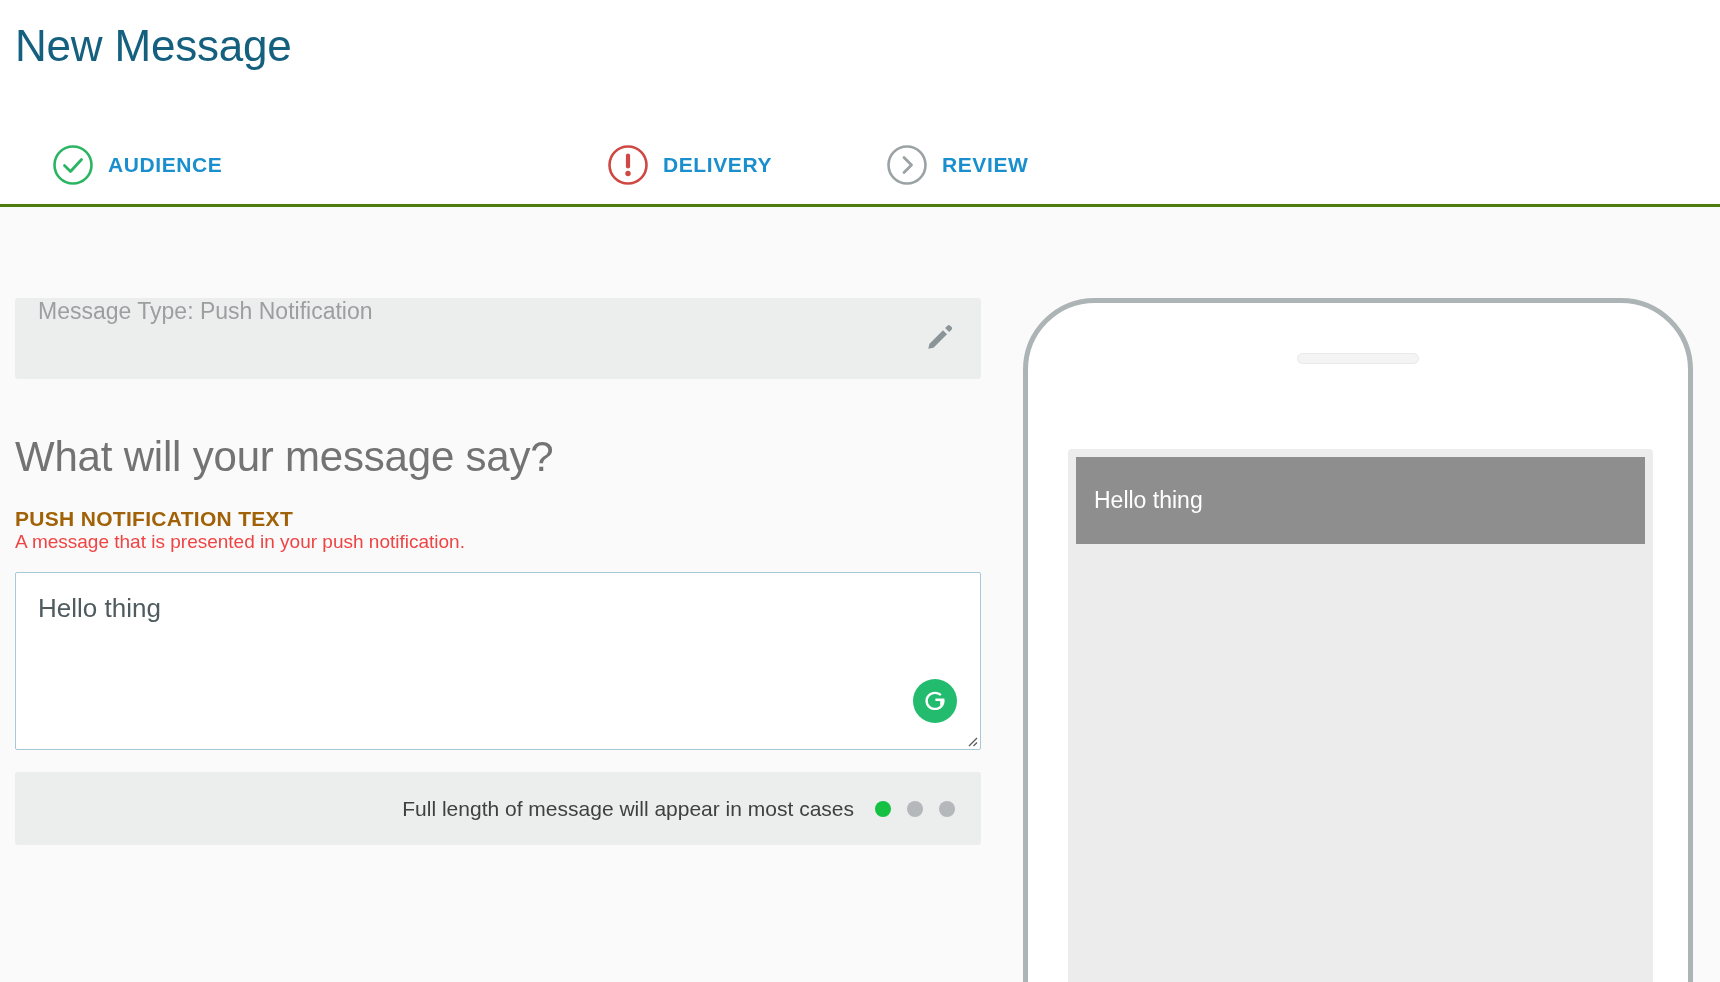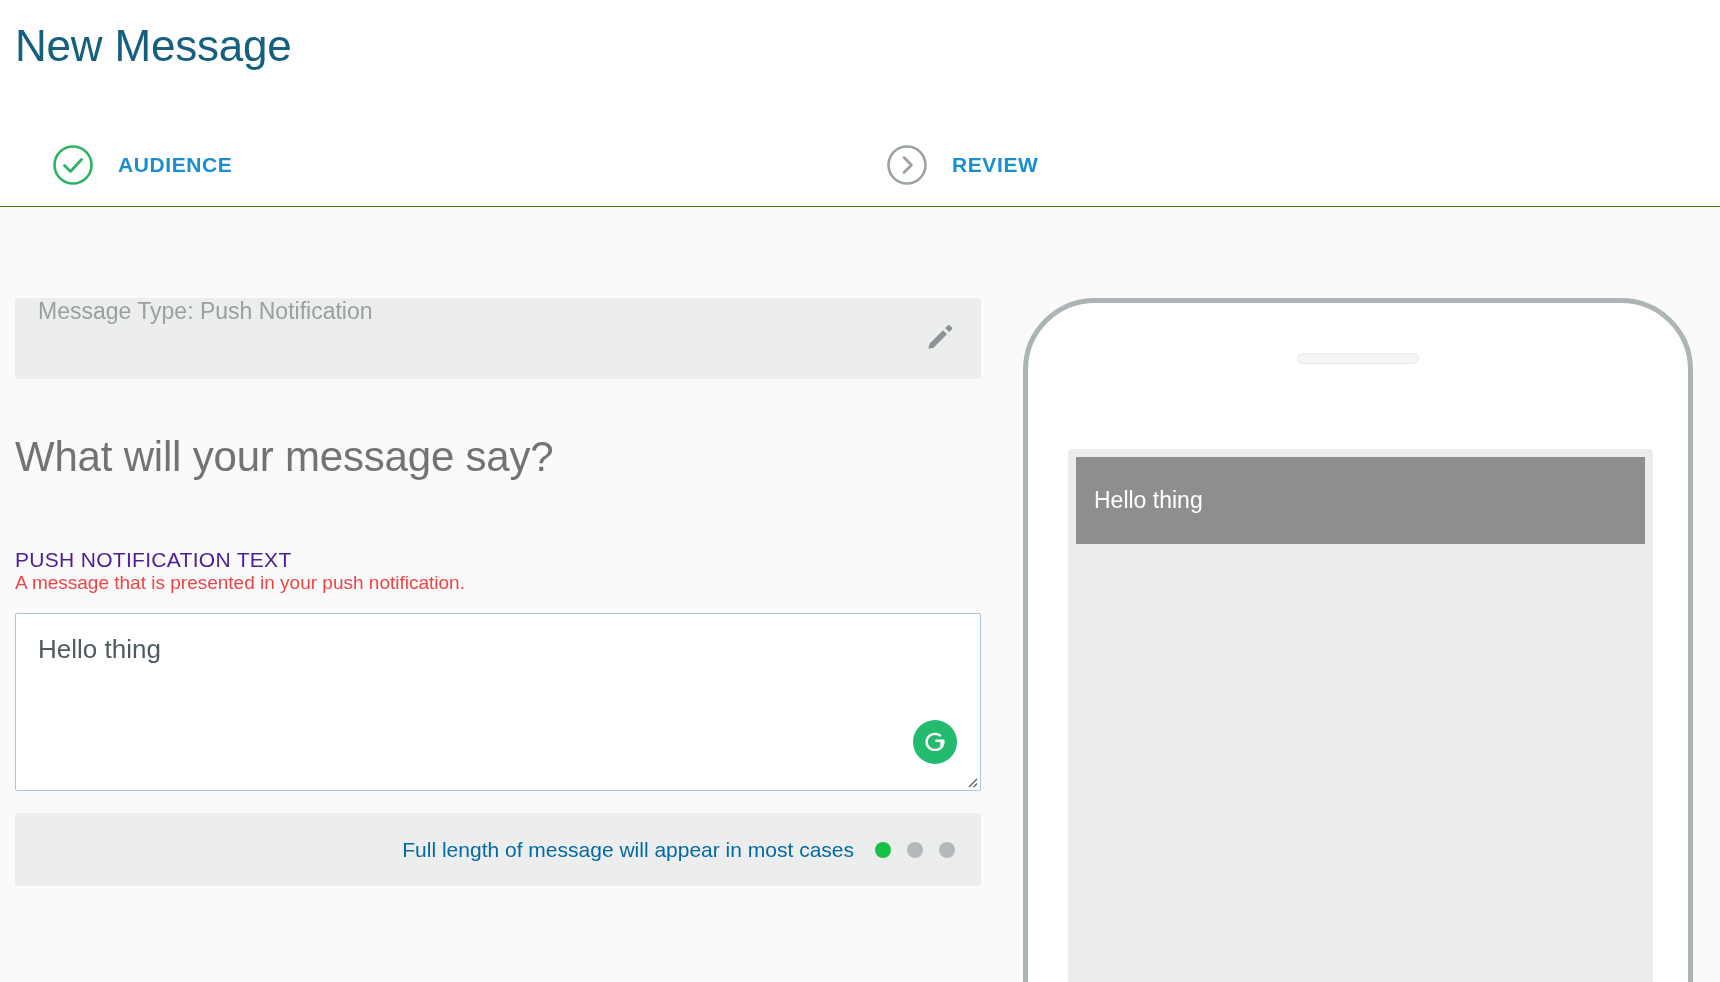--- a/index.html
+++ b/index.html
@@ -25,21 +25,21 @@
   }
 
   
   .header {
     position: absolute;
     left: 0;
     top: 0;
     width: 1720px;
     height: 207px;
     background: #ffffff;
-    border-bottom: 1px solid #4d7c0f;
+    border-bottom: 3px solid #4d7c0f;
   }
 
   .page-title {
     position: absolute;
     left: 15px;
     top: 18px;
     font-size: 44px;
     font-weight: 400;
     color: #15607f;
     letter-spacing: -0.2px;
@@ -53,21 +53,21 @@
     height: 85px;
     width: 1720px;
   }
 
   .step {
     position: absolute;
     top: 0;
     height: 85px;
     display: flex;
     align-items: center;
-    gap: 24px;
+    gap: 14px;
     padding: 0 22px;
     cursor: pointer;
     user-select: none;
   }
 
   .step-label {
     font-size: 21px;
     font-weight: 700;
     letter-spacing: 0.6px;
     color: #1a8fce;
@@ -160,25 +160,25 @@
   .section-heading {
     margin-top: 53px;
     font-size: 42px;
     font-weight: 400;
     color: #737373;
     line-height: 50px;
     letter-spacing: -0.2px;
   }
 
   .field-label {
-    margin-top: 66px;
+    margin-top: 25px;
     font-size: 21px;
-    font-weight: 400;
+    font-weight: 700;
     letter-spacing: 0.3px;
-    color: #4c1d95;
+    color: #a16207;
   }
 
   .field-help {
     font-size: 19px;
     color: #ef4444;
     font-weight: 400;
   }
 
   .textarea-wrap {
     position: relative;
@@ -234,21 +234,21 @@
     background: #eceeee;
     border-radius: 3px;
     display: flex;
     align-items: center;
     justify-content: flex-end;
     padding-right: 26px;
     gap: 0;
   }
   .length-text {
     font-size: 21px;
-    color: #0369a1;
+    color: #404040;
     margin-right: 21px;
   }
   .length-dots { display: flex; gap: 16px; align-items: center; }
   .dot { width: 16px; height: 16px; border-radius: 50%; background: #b4b8ba; }
   .dot.on { background: #16c043; }
 
   
   .phone {
     position: absolute;
     left: 1023px;
@@ -312,20 +312,30 @@
           <svg viewBox="0 0 42 42" width="42" height="42">
             <circle cx="21" cy="21" r="18.5" fill="none" stroke="#2bb563" stroke-width="2.6"></circle>
             <path d="M12.5 21.5 L18.5 27.5 L29.5 15.5" fill="none" stroke="#2bb563" stroke-width="2.8" stroke-linecap="round" stroke-linejoin="round"></path>
           </svg>
         </span>
         <span class="step-label">AUDIENCE</span>
       </div>
 
       <div class="step-content-underline"></div>
 
+      <div class="step step-delivery">
+        <span class="step-icon">
+          <svg viewBox="0 0 42 42" width="42" height="42">
+            <circle cx="21" cy="21" r="18.5" fill="none" stroke="#cf4843" stroke-width="2.6"></circle>
+            <rect x="18.9" y="9.5" width="4.2" height="15" rx="2.1" fill="#cf4843"></rect>
+            <circle cx="21" cy="29.5" r="2.7" fill="#cf4843"></circle>
+          </svg>
+        </span>
+        <span class="step-label">DELIVERY</span>
+      </div>
 
       <div class="step step-review">
         <span class="step-icon">
           <svg viewBox="0 0 42 42" width="42" height="42">
             <circle cx="21" cy="21" r="18.5" fill="none" stroke="#9aa2a3" stroke-width="2.6"></circle>
             <path d="M18 13.5 L25.5 21 L18 28.5" fill="none" stroke="#9aa2a3" stroke-width="2.8" stroke-linecap="round" stroke-linejoin="round"></path>
           </svg>
         </span>
         <span class="step-label">REVIEW</span>
       </div>

